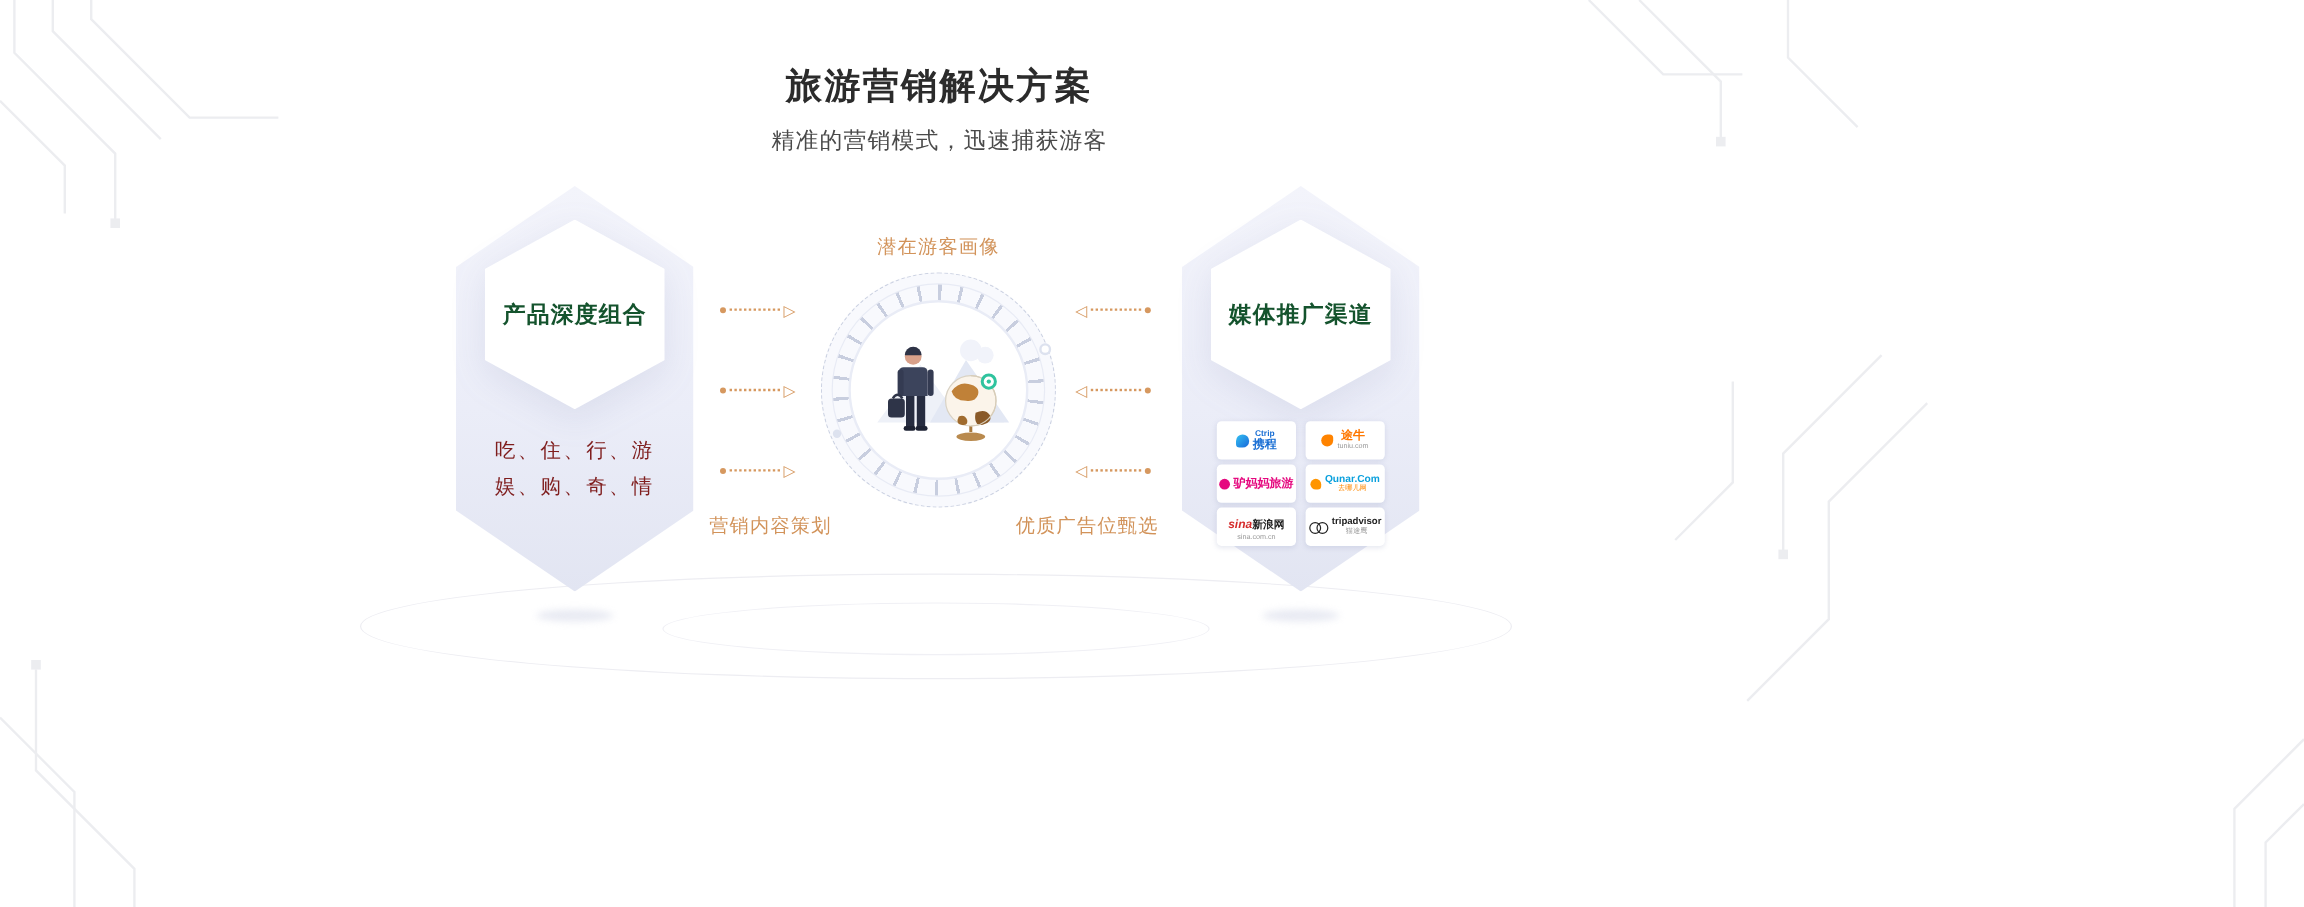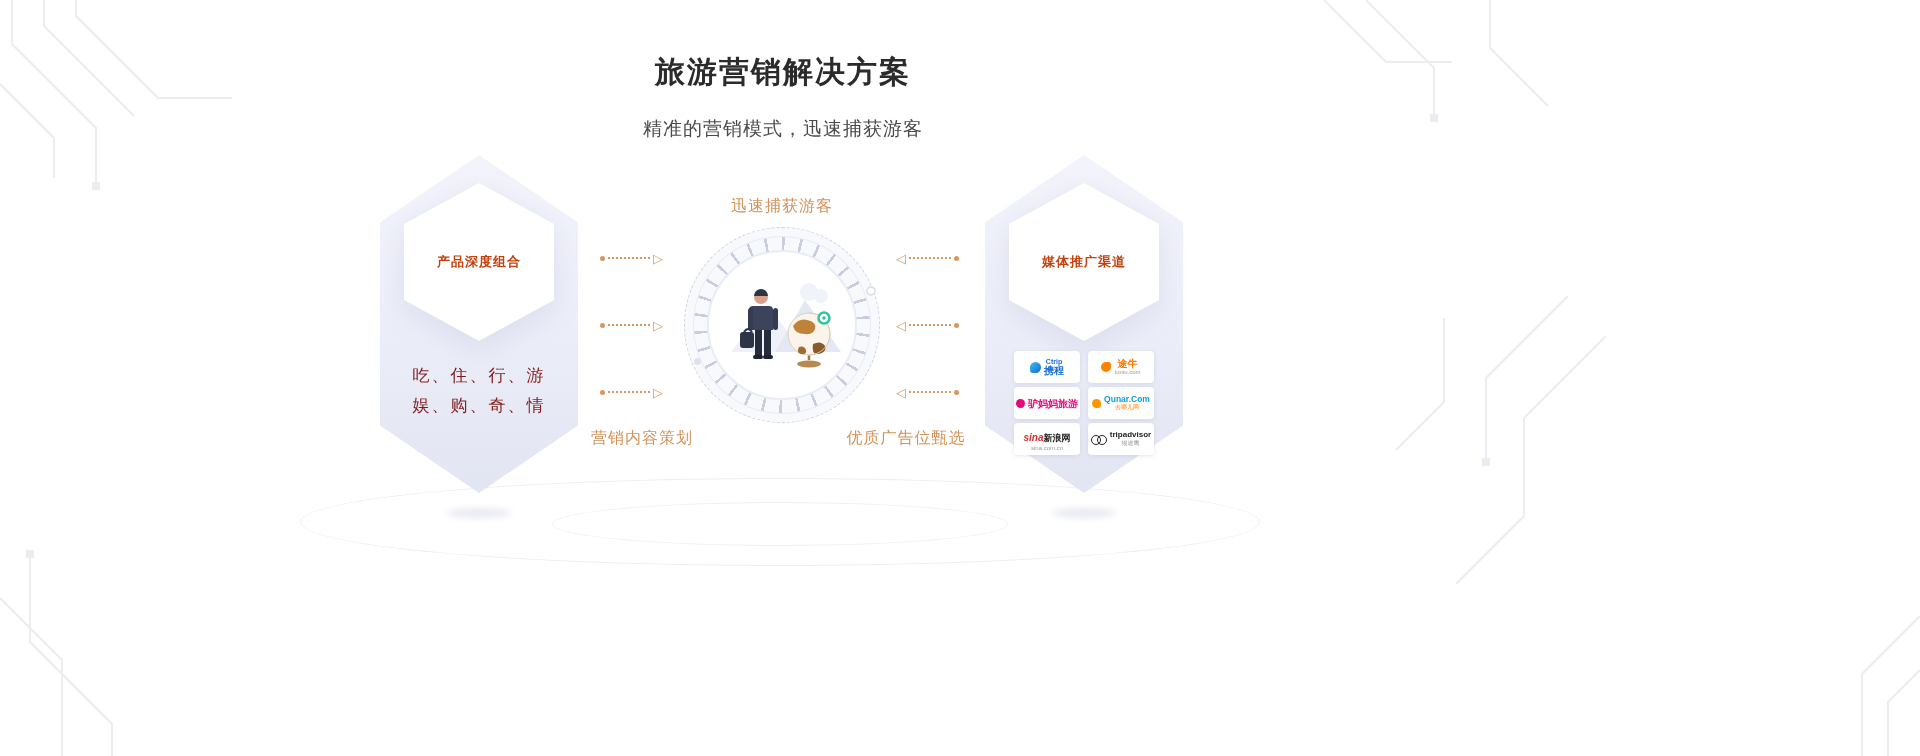--- a/index.html
+++ b/index.html
@@ -12,35 +12,35 @@
   .ellipse { position:absolute; border:1px solid #ededf2; border-radius:50%; }
   .e1 { left:300px; top:478px; width:960px; height:88px; }
   .e2 { left:552px; top:502px; width:456px; height:44px; border-color:#f0f0f5; }
   .tip-shadow { position:absolute; width:64px; height:10px; background:#dcdfec;
                 border-radius:50%; filter:blur(3px); opacity:.65; }
   .ts-left { left:447px; top:508px; } .ts-right { left:1052px; top:508px; }
 
   
   .title { position:absolute; left:783px; top:52px; transform:translateX(-50%);
            font-size:30px; font-weight:bold; color:#2b2b2b; letter-spacing:2px; white-space:nowrap; }
-  .subtitle { position:absolute; left:783px; top:116px; transform:translateX(-50%);
+  .subtitle { position:absolute; left:783px; top:104px; transform:translateX(-50%);
               font-size:19px; color:#4a4a4a; letter-spacing:1px; white-space:nowrap; }
 
   
   .hex-card { position:absolute; width:198px; height:338px; }
   .card-left { left:380px; top:155px; } .card-right { left:985px; top:155px;padding-left:12px; }
   .hex-outer { position:absolute; inset:0;
      clip-path:polygon(50% 0,100% 20%,100% 80%,50% 100%,0 80%,0 20%);
      background:linear-gradient(180deg,#f3f4fb 0%,#ebedf8 55%,#e2e5f2 100%); }
   .hex-inner-wrap { position:absolute; left:24px; top:28px; width:150px; height:158px;
      filter:drop-shadow(0 8px 14px rgba(100,110,160,.12)); }
   .hex-inner { width:100%; height:100%;
      clip-path:polygon(50% 0,100% 26%,100% 74%,50% 100%,0 74%,0 26%);
      background:#ffffff; display:flex; align-items:center; justify-content:center; }
-  .hex-title { font-size:13px; font-weight:bold; color:#c2410c; letter-spacing:1px; white-space:nowrap; }
+  .hex-title { font-size:19px; font-weight:bold; color:#14532d; letter-spacing:1px; white-space:nowrap; }
   .left-lines { position:absolute; left:0; right:0; top:206px; text-align:center;
      font-size:17px; color:#7f1d1d; line-height:30px; letter-spacing:2px; }
 
   
   .logo-grid { position:absolute; left:26px; top:196px; width:146px; display:grid;
      grid-template-columns:66px 66px; gap:4px 8px; justify-content:center; }
   .logo-cell { width:66px; height:32px; background:#fff; border-radius:4px;
      box-shadow:0 1px 4px rgba(130,140,180,.20); display:flex; align-items:center;
      justify-content:center; gap:3px; overflow:hidden; padding:2px; }
   .ltxt { display:flex; flex-direction:column; align-items:center; line-height:1.1; }
@@ -169,21 +169,21 @@
         <rect x="44" y="103" width="10" height="4" rx="2" fill="#1d2233"></rect>
         <rect x="54" y="103" width="10" height="4" rx="2" fill="#1d2233"></rect>
         <path d="M35 80 q4 -6 8 0" stroke="#2e3448" stroke-width="2" fill="none"></path>
         <rect x="31" y="80" width="14" height="16" rx="3" fill="#2e3448"></rect>
       </g>
     </svg>
   </div>
   <div class="deco-c1"></div>
   <div class="deco-c2"></div>
 
-  <div class="olabel lab-top">迅速捕获游客</div>
+  <div class="olabel lab-top">潜在游客画像</div>
   <div class="olabel lab-bl">营销内容策划</div>
   <div class="olabel lab-br">优质广告位甄选</div>
 
   <div class="arrow ar1">
     <span class="dot"></span>
     <span class="line"></span>
     <span class="tri">▷</span>
   </div>
   <div class="arrow ar2">
     <span class="dot"></span>

